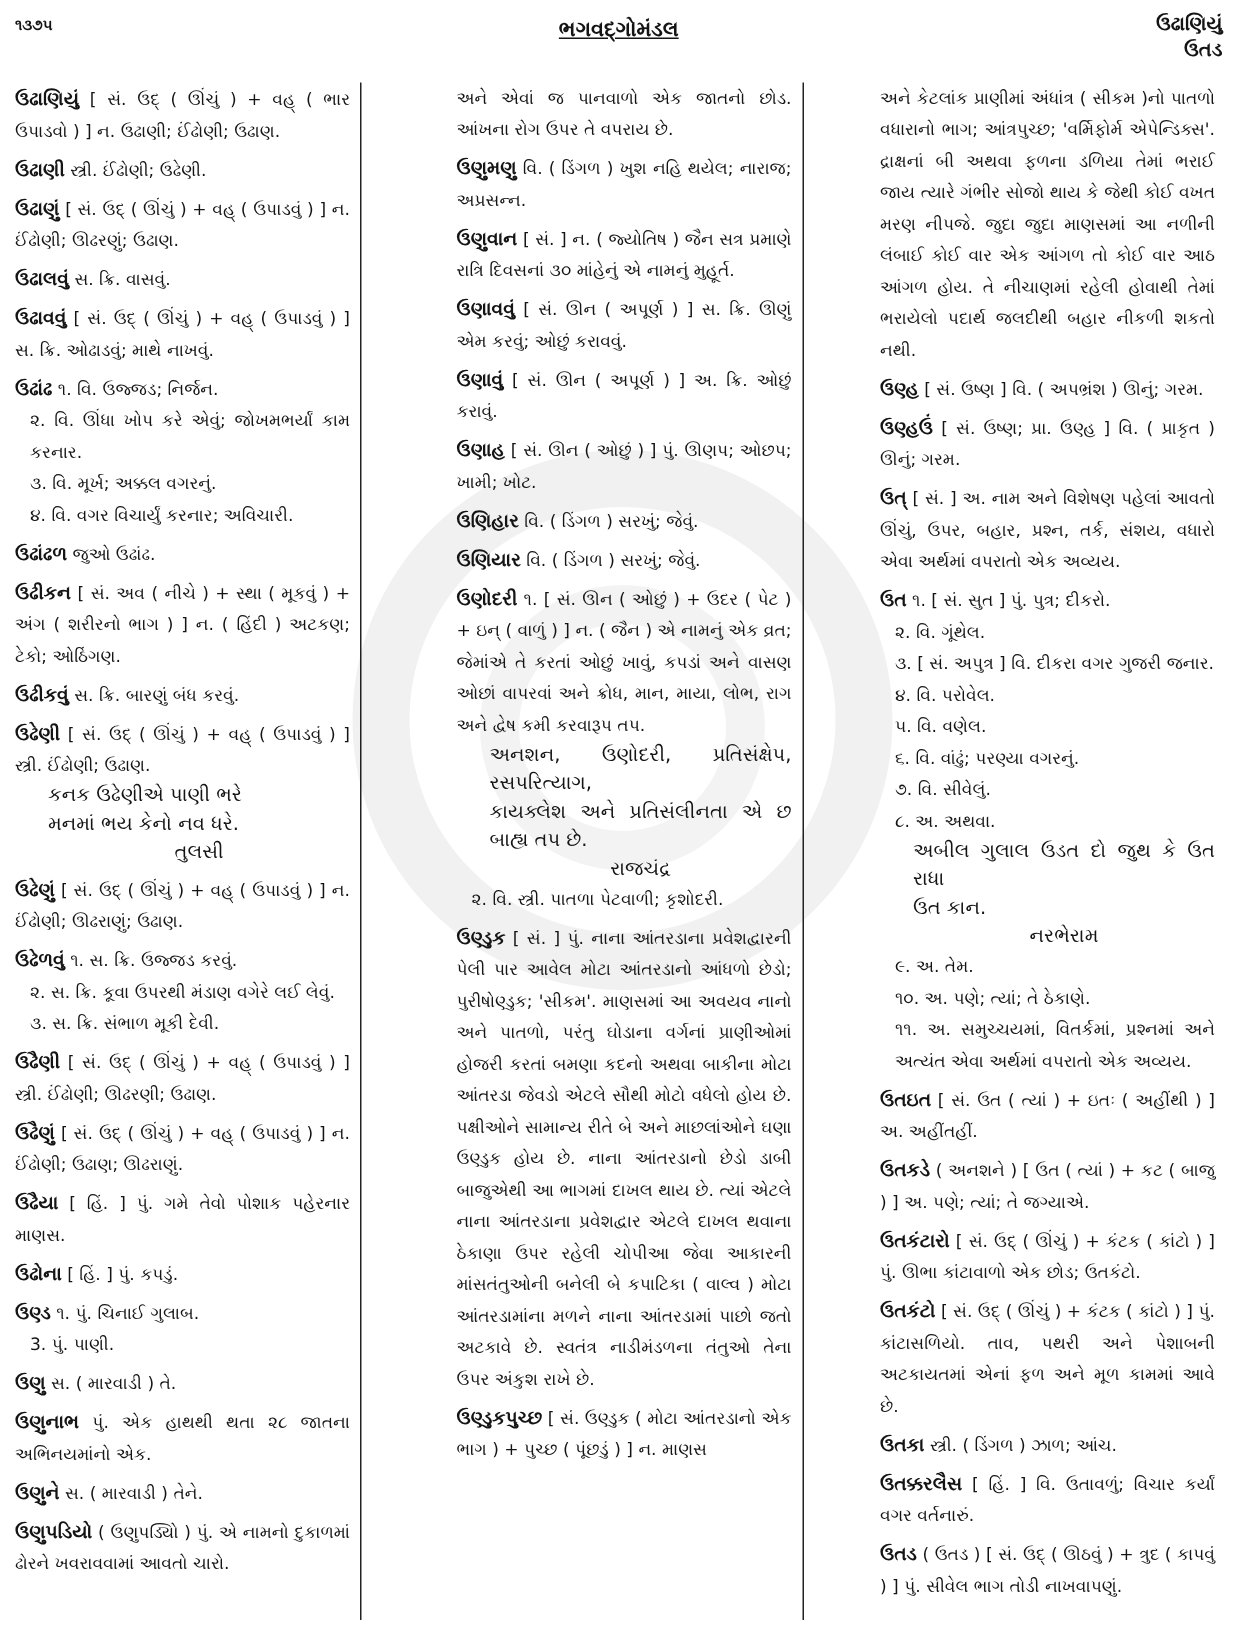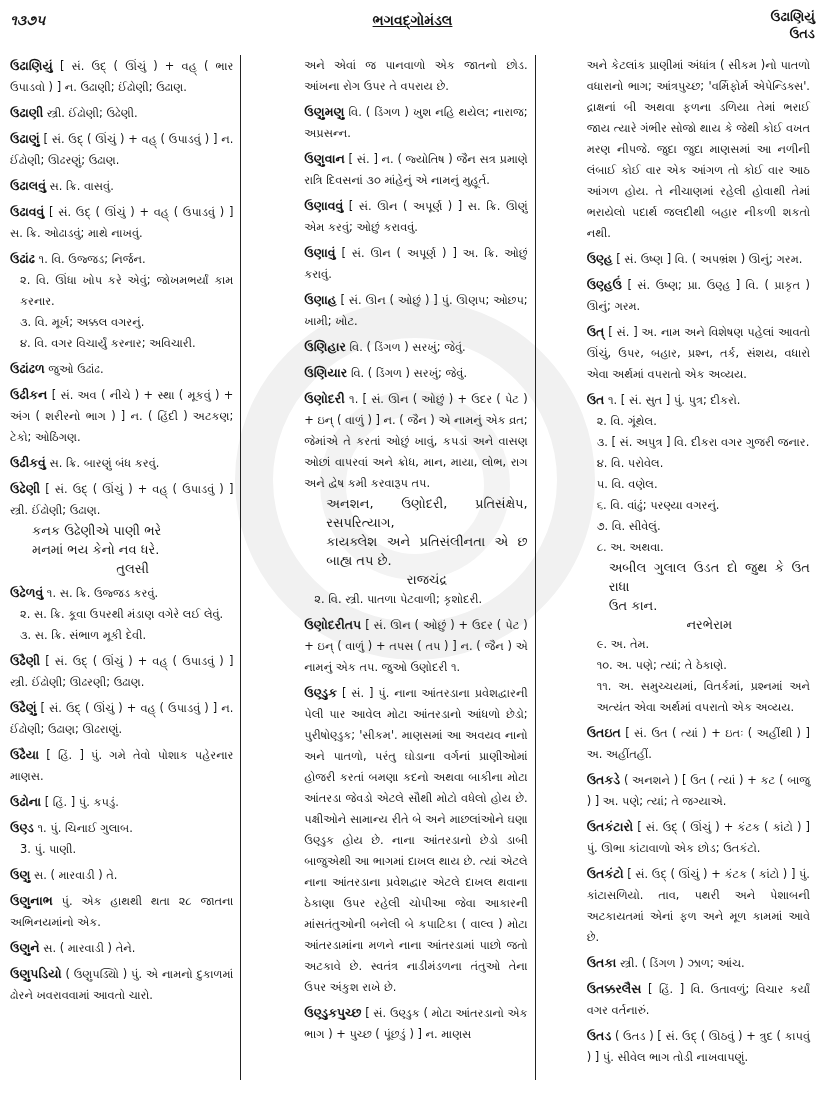--- a/index.html
+++ b/index.html
@@ -11,21 +11,21 @@
       position: absolute; left: 235px; top: 300px; width: 360px; height: 360px;
       border-radius: 50%; border: 38px solid #f1f1f1; box-sizing: border-box; z-index: 0;
     }
     .watermark2 {
       position: absolute; left: 320px; top: 390px; width: 190px; height: 190px;
       border-radius: 50%; border: 26px solid #f3f3f3; box-sizing: border-box; z-index: 0;
     }
     .header {
       position: absolute; top: 6px; left: 10px; right: 10px; height: 40px; z-index: 1;
     }
-    .page-num { position: absolute; left: 0; top: 6px; font-size: 14px; font-weight: bold; font-style: italic; }
+    .page-num { position: absolute; left: 0; top: 6px; font-size: 10px; font-weight: bold; }
     .book-title { position: absolute; left: 0; right: 0; top: 6px; text-align: center; font-size: 14px; font-weight: bold; text-decoration: underline; }
     .guide { position: absolute; right: 0; top: 2px; text-align: right; font-size: 13px; font-weight: bold; line-height: 17px; }
     .columns {
       position: absolute; top: 55px; left: 10px; right: 8px; bottom: 0; display: flex; z-index: 1; gap: 44px;
     }
     .col { flex: 1; padding: 0 7px; font-size: 11.4px; line-height: 21px; box-sizing: border-box; overflow: hidden; }
     .col.c1 { padding-left: 0; border-right: 1.5px solid #222; height: 1025px; }
     .col.c2 { border-right: 1.5px solid #222; height: 1025px; margin-left: 12px; }
     .entry { margin-bottom: 4px; text-align: justify; }
     .hw { font-weight: bold; font-size: 12.5px; }
@@ -57,20 +57,21 @@
       <div class="entry"><span class="hw">ઉઢાવવું</span> <span>[ સં. ઉદ્ ( ઊંચું ) + વહ્ ( ઉપાડવું ) ] સ. ક્રિ. ઓઢાડવું; માથે નાખવું.</span></div>
       <div class="entry"><span class="hw">ઉઢાંઢ</span> <span>૧. વિ. ઉજ્જડ; નિર્જન.</span><div class="sense">૨. વિ. ઊંધા ખોપ કરે એવું; જોખમભર્યાં કામ કરનાર.</div><div class="sense">૩. વિ. મૂર્ખ; અક્કલ વગરનું.</div><div class="sense">૪. વિ. વગર વિચાર્યું કરનાર; અવિચારી.</div></div>
       <div class="entry"><span class="hw">ઉઢાંઢળ</span> <span>જુઓ ઉઢાંઢ.</span></div>
       <div class="entry"><span class="hw">ઉઢીકન</span> <span>[ સં. અવ ( નીચે ) + સ્થા ( મૂકવું ) + અંગ ( શરીરનો ભાગ ) ] ન. ( હિંદી ) અટકણ; ટેકો; ઓઠિંગણ.</span></div>
       <div class="entry"><span class="hw">ઉઢીકવું</span> <span>સ. ક્રિ. બારણું બંધ કરવું.</span></div>
       <div class="entry"><span class="hw">ઉઢેણી</span> <span>[ સં. ઉદ્ ( ઊંચું ) + વહ્ ( ઉપાડવું ) ] સ્ત્રી. ઈંઢોણી; ઉઢાણ.</span><div class="quote">
           <div>કનક ઉઢેણીએ પાણી ભરે</div>
           <div>મનમાં ભય કેનો નવ ધરે.</div>
           <span class="attr">તુલસી</span>
         </div></div>
+      <div class="entry"><span class="hw">ઉઢેણું</span> <span>[ સં. ઉદ્ ( ઊંચું ) + વહ્ ( ઉપાડવું ) ] ન. ઈંઢોણી; ઊઢરાણું; ઉઢાણ.</span></div>
       <div class="entry"><span class="hw">ઉઢેળવું</span> <span>૧. સ. ક્રિ. ઉજ્જડ કરવું.</span><div class="sense">૨. સ. ક્રિ. કૂવા ઉપરથી મંડાણ વગેરે લઈ લેવું.</div><div class="sense">૩. સ. ક્રિ. સંભાળ મૂકી દેવી.</div></div>
       <div class="entry"><span class="hw">ઉઢૈણી</span> <span>[ સં. ઉદ્ ( ઊંચું ) + વહ્ ( ઉપાડવું ) ] સ્ત્રી. ઈંઢોણી; ઊઢરણી; ઉઢાણ.</span></div>
       <div class="entry"><span class="hw">ઉઢૈણું</span> <span>[ સં. ઉદ્ ( ઊંચું ) + વહ્ ( ઉપાડવું ) ] ન. ઈંઢોણી; ઉઢાણ; ઊઢરાણું.</span></div>
       <div class="entry"><span class="hw">ઉઢૈયા</span> <span>[ હિં. ] પું. ગમે તેવો પોશાક પહેરનાર માણસ.</span></div>
       <div class="entry"><span class="hw">ઉઢોના</span> <span>[ હિં. ] પું. કપડું.</span></div>
       <div class="entry"><span class="hw">ઉણ્ડ</span> <span>૧. પું. ચિનાઈ ગુલાબ.</span><div class="sense">3. પું. પાણી.</div></div>
       <div class="entry"><span class="hw">ઉણુ</span> <span>સ. ( મારવાડી ) તે.</span></div>
       <div class="entry"><span class="hw">ઉણુનાભ</span> <span>પું. એક હાથથી થતા ૨૮ જાતના અભિનયમાંનો એક.</span></div>
       <div class="entry"><span class="hw">ઉણુને</span> <span>સ. ( મારવાડી ) તેને.</span></div>
       <div class="entry"><span class="hw">ઉણુપડિયો</span> <span>( ઉણુપડ્યિો ) પું. એ નામનો દુકાળમાં ઢોરને ખવરાવવામાં આવતો ચારો.</span></div>
@@ -82,21 +83,20 @@
       <div class="entry"><span class="hw">ઉણાવવું</span> <span>[ સં. ઊન ( અપૂર્ણ ) ] સ. ક્રિ. ઊણું એમ કરવું; ઓછું કરાવવું.</span></div>
       <div class="entry"><span class="hw">ઉણાવું</span> <span>[ સં. ઊન ( અપૂર્ણ ) ] અ. ક્રિ. ઓછું કરાવું.</span></div>
       <div class="entry"><span class="hw">ઉણાહ</span> <span>[ સં. ઊન ( ઓછું ) ] પું. ઊણપ; ઓછપ; ખામી; ખોટ.</span></div>
       <div class="entry"><span class="hw">ઉણિહાર</span> <span>વિ. ( ડિંગળ ) સરખું; જેવું.</span></div>
       <div class="entry"><span class="hw">ઉણિયાર</span> <span>વિ. ( ડિંગળ ) સરખું; જેવું.</span></div>
       <div class="entry"><span class="hw">ઉણોદરી</span> <span>૧. [ સં. ઊન ( ઓછું ) + ઉદર ( પેટ ) + ઇન્ ( વાળું ) ] ન. ( જૈન ) એ નામનું એક વ્રત; જેમાંએ તે કરતાં ઓછું ખાવું, કપડાં અને વાસણ ઓછાં વાપરવાં અને ક્રોધ, માન, માયા, લોભ, રાગ અને દ્વેષ કમી કરવારૂપ તપ.</span><div class="quote">
           <div>અનશન, ઉણોદરી, પ્રતિસંક્ષેપ, રસપરિત્યાગ,</div>
           <div>કાયક્લેશ અને પ્રતિસંલીનતા એ છ બાહ્ય તપ છે.</div>
           <span class="attr">રાજચંદ્ર</span>
         </div><div class="sense">૨. વિ. સ્ત્રી. પાતળા પેટવાળી; કૃશોદરી.</div></div>
-      <div class="entry"><span class="hw">ઉણોદરીતપ</span> <span>[ સં. ઊન ( ઓછું ) + ઉદર ( પેટ ) + ઇન્ ( વાળું ) + તપસ ( તપ ) ] ન. ( જૈન ) એ નામનું એક તપ. જુઓ ઉણોદરી ૧.</span></div>
       <div class="entry"><span class="hw">ઉણ્ડુક</span> <span>[ સં. ] પું. નાના આંતરડાના પ્રવેશદ્વારની પેલી પાર આવેલ મોટા આંતરડાનો આંધળો છેડો; પુરીષોણ્ડુક; 'સીકમ'. માણસમાં આ અવયવ નાનો અને પાતળો, પરંતુ ઘોડાના વર્ગનાં પ્રાણીઓમાં હોજરી કરતાં બમણા કદનો અથવા બાકીના મોટા આંતરડા જેવડો એટલે સૌથી મોટો વધેલો હોય છે. પક્ષીઓને સામાન્ય રીતે બે અને માછલાંઓને ઘણા ઉણ્ડુક હોય છે. નાના આંતરડાનો છેડો ડાબી બાજુએથી આ ભાગમાં દાખલ થાય છે. ત્યાં એટલે નાના આંતરડાના પ્રવેશદ્વાર એટલે દાખલ થવાના ઠેકાણા ઉપર રહેલી ચોપીઆ જેવા આકારની માંસતંતુઓની બનેલી બે કપાટિકા ( વાલ્વ ) મોટા આંતરડામાંના મળને નાના આંતરડામાં પાછો જતો અટકાવે છે. સ્વતંત્ર નાડીમંડળના તંતુઓ તેના ઉપર અંકુશ રાખે છે.</span></div>
       <div class="entry"><span class="hw">ઉણ્ડુકપુચ્છ</span> <span>[ સં. ઉણ્ડુક ( મોટા આંતરડાનો એક ભાગ ) + પુચ્છ ( પૂંછડું ) ] ન. માણસ</span></div>
     </div>
   <div class="col c3">
       <div class="entry"><span>અને કેટલાંક પ્રાણીમાં અંધાંત્ર ( સીકમ )નો પાતળો વધારાનો ભાગ; આંત્રપુચ્છ; 'વર્મિફોર્મ એપેન્ડિક્સ'. દ્રાક્ષનાં બી અથવા ફળના ડળિયા તેમાં ભરાઈ જાય ત્યારે ગંભીર સોજો થાય કે જેથી કોઈ વખત મરણ નીપજે. જુદા જુદા માણસમાં આ નળીની લંબાઈ કોઈ વાર એક આંગળ તો કોઈ વાર આઠ આંગળ હોય. તે નીચાણમાં રહેલી હોવાથી તેમાં ભરાયેલો પદાર્થ જલદીથી બહાર નીકળી શકતો નથી.</span></div>
       <div class="entry"><span class="hw">ઉણ્હ</span> <span>[ સં. ઉષ્ણ ] વિ. ( અપભ્રંશ ) ઊનું; ગરમ.</span></div>
       <div class="entry"><span class="hw">ઉણ્હઉં</span> <span>[ સં. ઉષ્ણ; પ્રા. ઉણ્હ ] વિ. ( પ્રાકૃત ) ઊનું; ગરમ.</span></div>
       <div class="entry"><span class="hw">ઉત્</span> <span>[ સં. ] અ. નામ અને વિશેષણ પહેલાં આવતો ઊંચું, ઉપર, બહાર, પ્રશ્ન, તર્ક, સંશય, વધારો એવા અર્થમાં વપરાતો એક અવ્યય.</span></div>
       <div class="entry"><span class="hw">ઉત</span> <span>૧. [ સં. સુત ] પું. પુત્ર; દીકરો.</span><div class="sense">૨. વિ. ગૂંથેલ.</div><div class="sense">૩. [ સં. અપુત્ર ] વિ. દીકરા વગર ગુજરી જનાર.</div><div class="sense">૪. વિ. પરોવેલ.</div><div class="sense">૫. વિ. વણેલ.</div><div class="sense">૬. વિ. વાંઢું; પરણ્યા વગરનું.</div><div class="sense">૭. વિ. સીવેલું.</div><div class="sense">૮. અ. અથવા.</div><div class="quote">
           <div>અબીલ ગુલાલ ઉડત દો જુથ કે ઉત રાધા</div>

